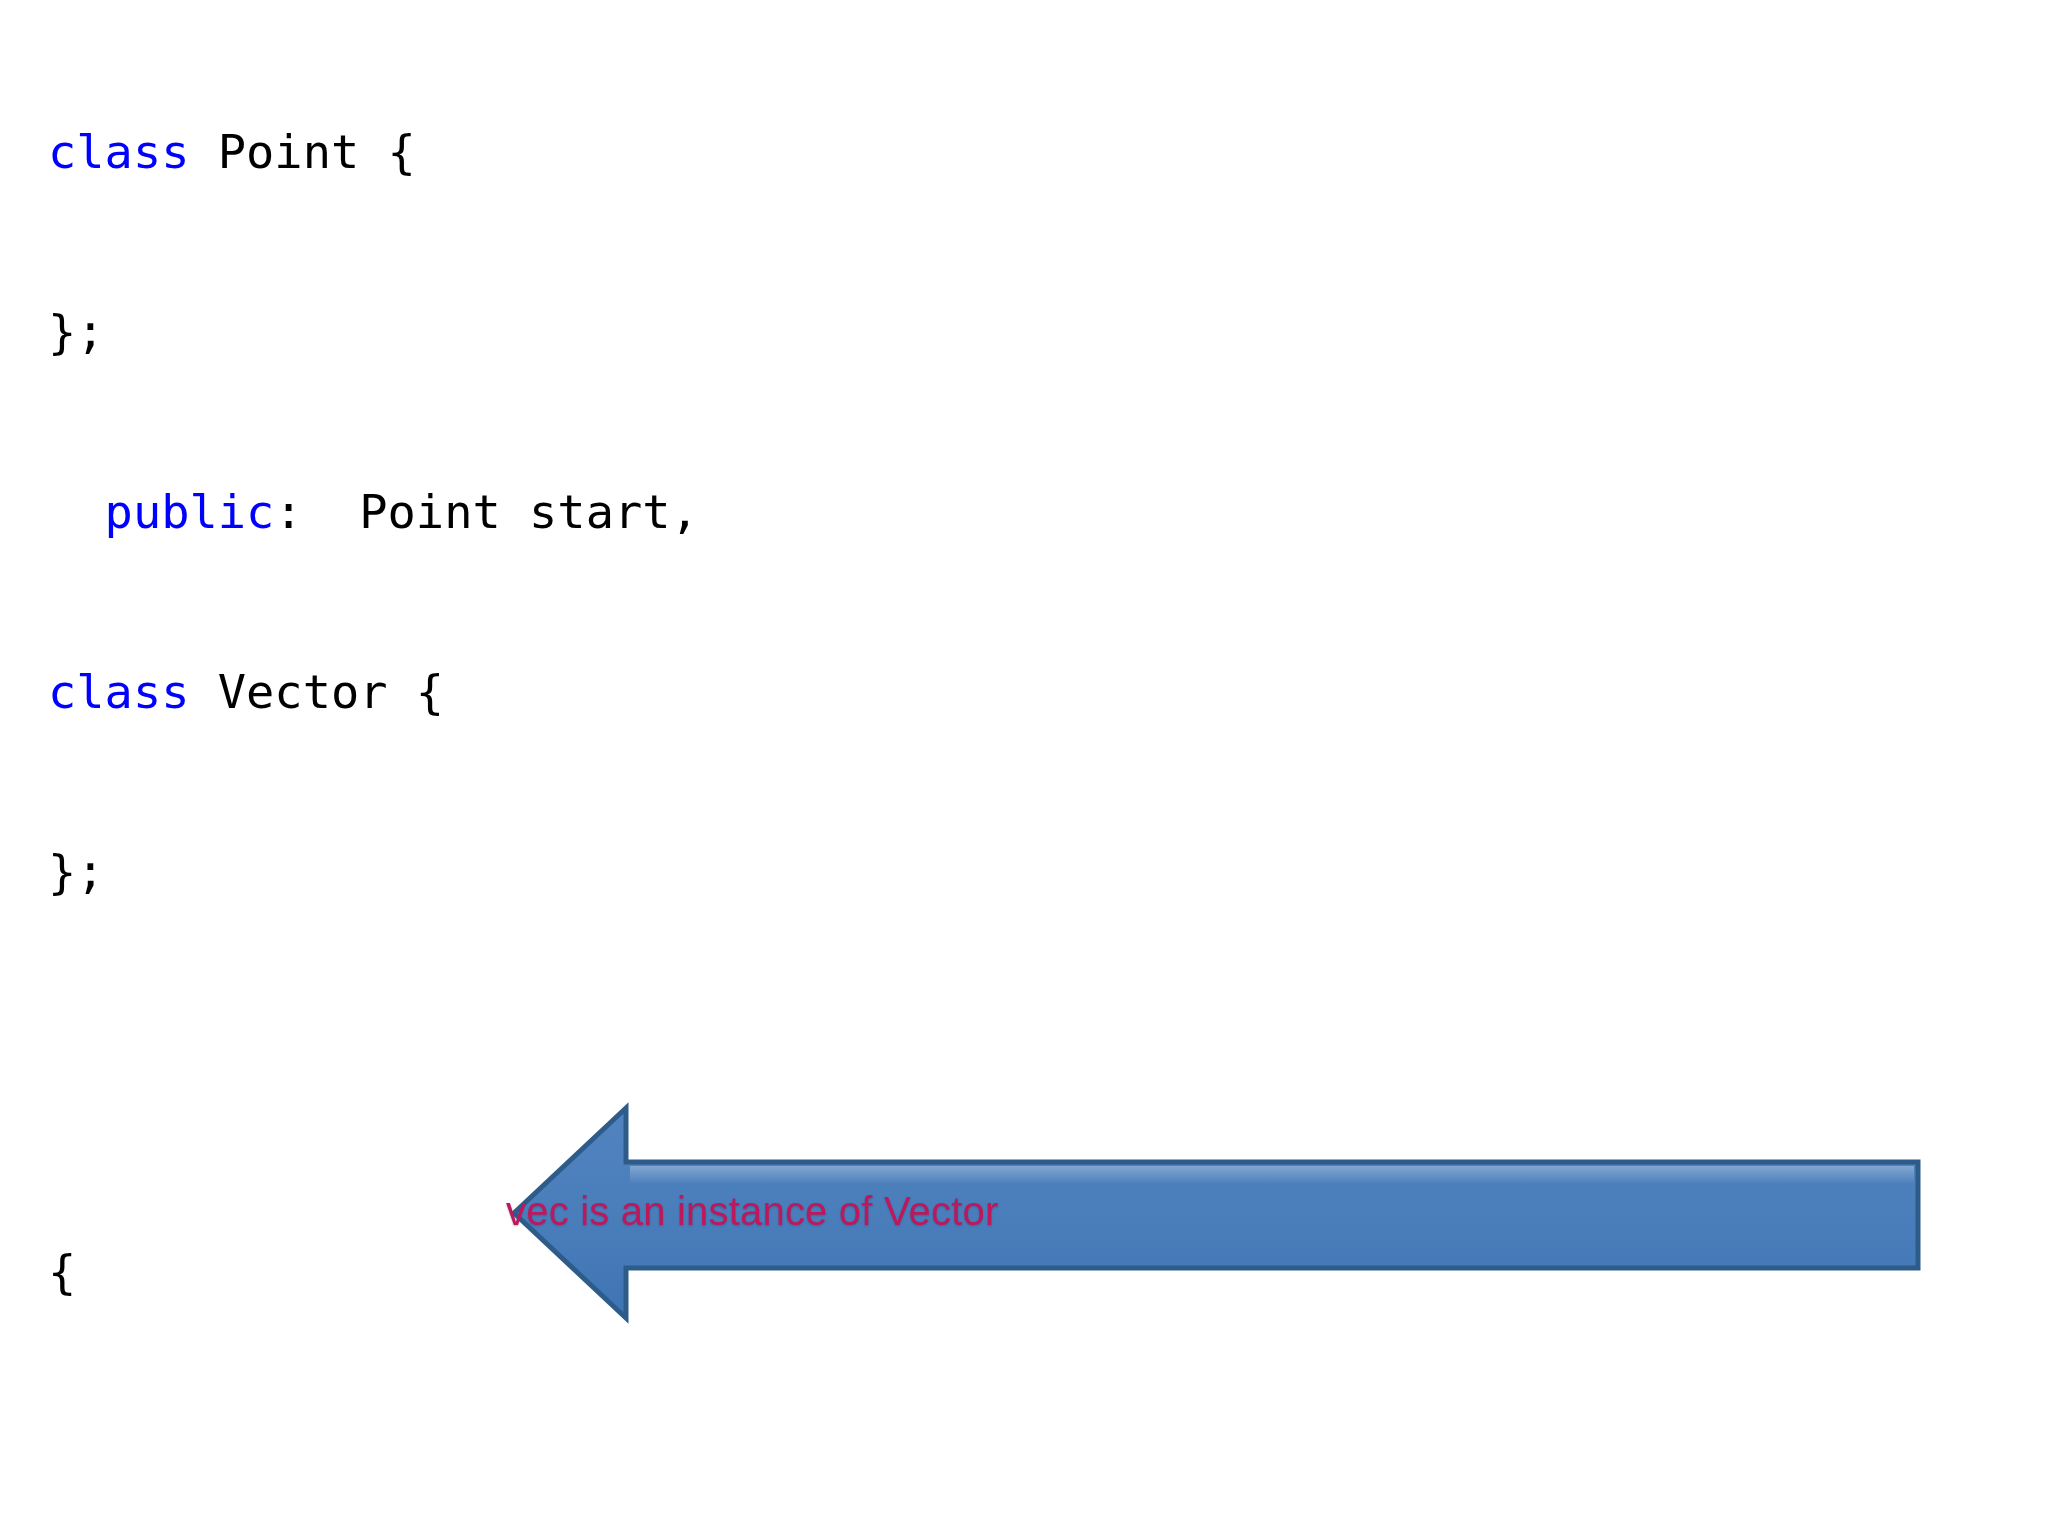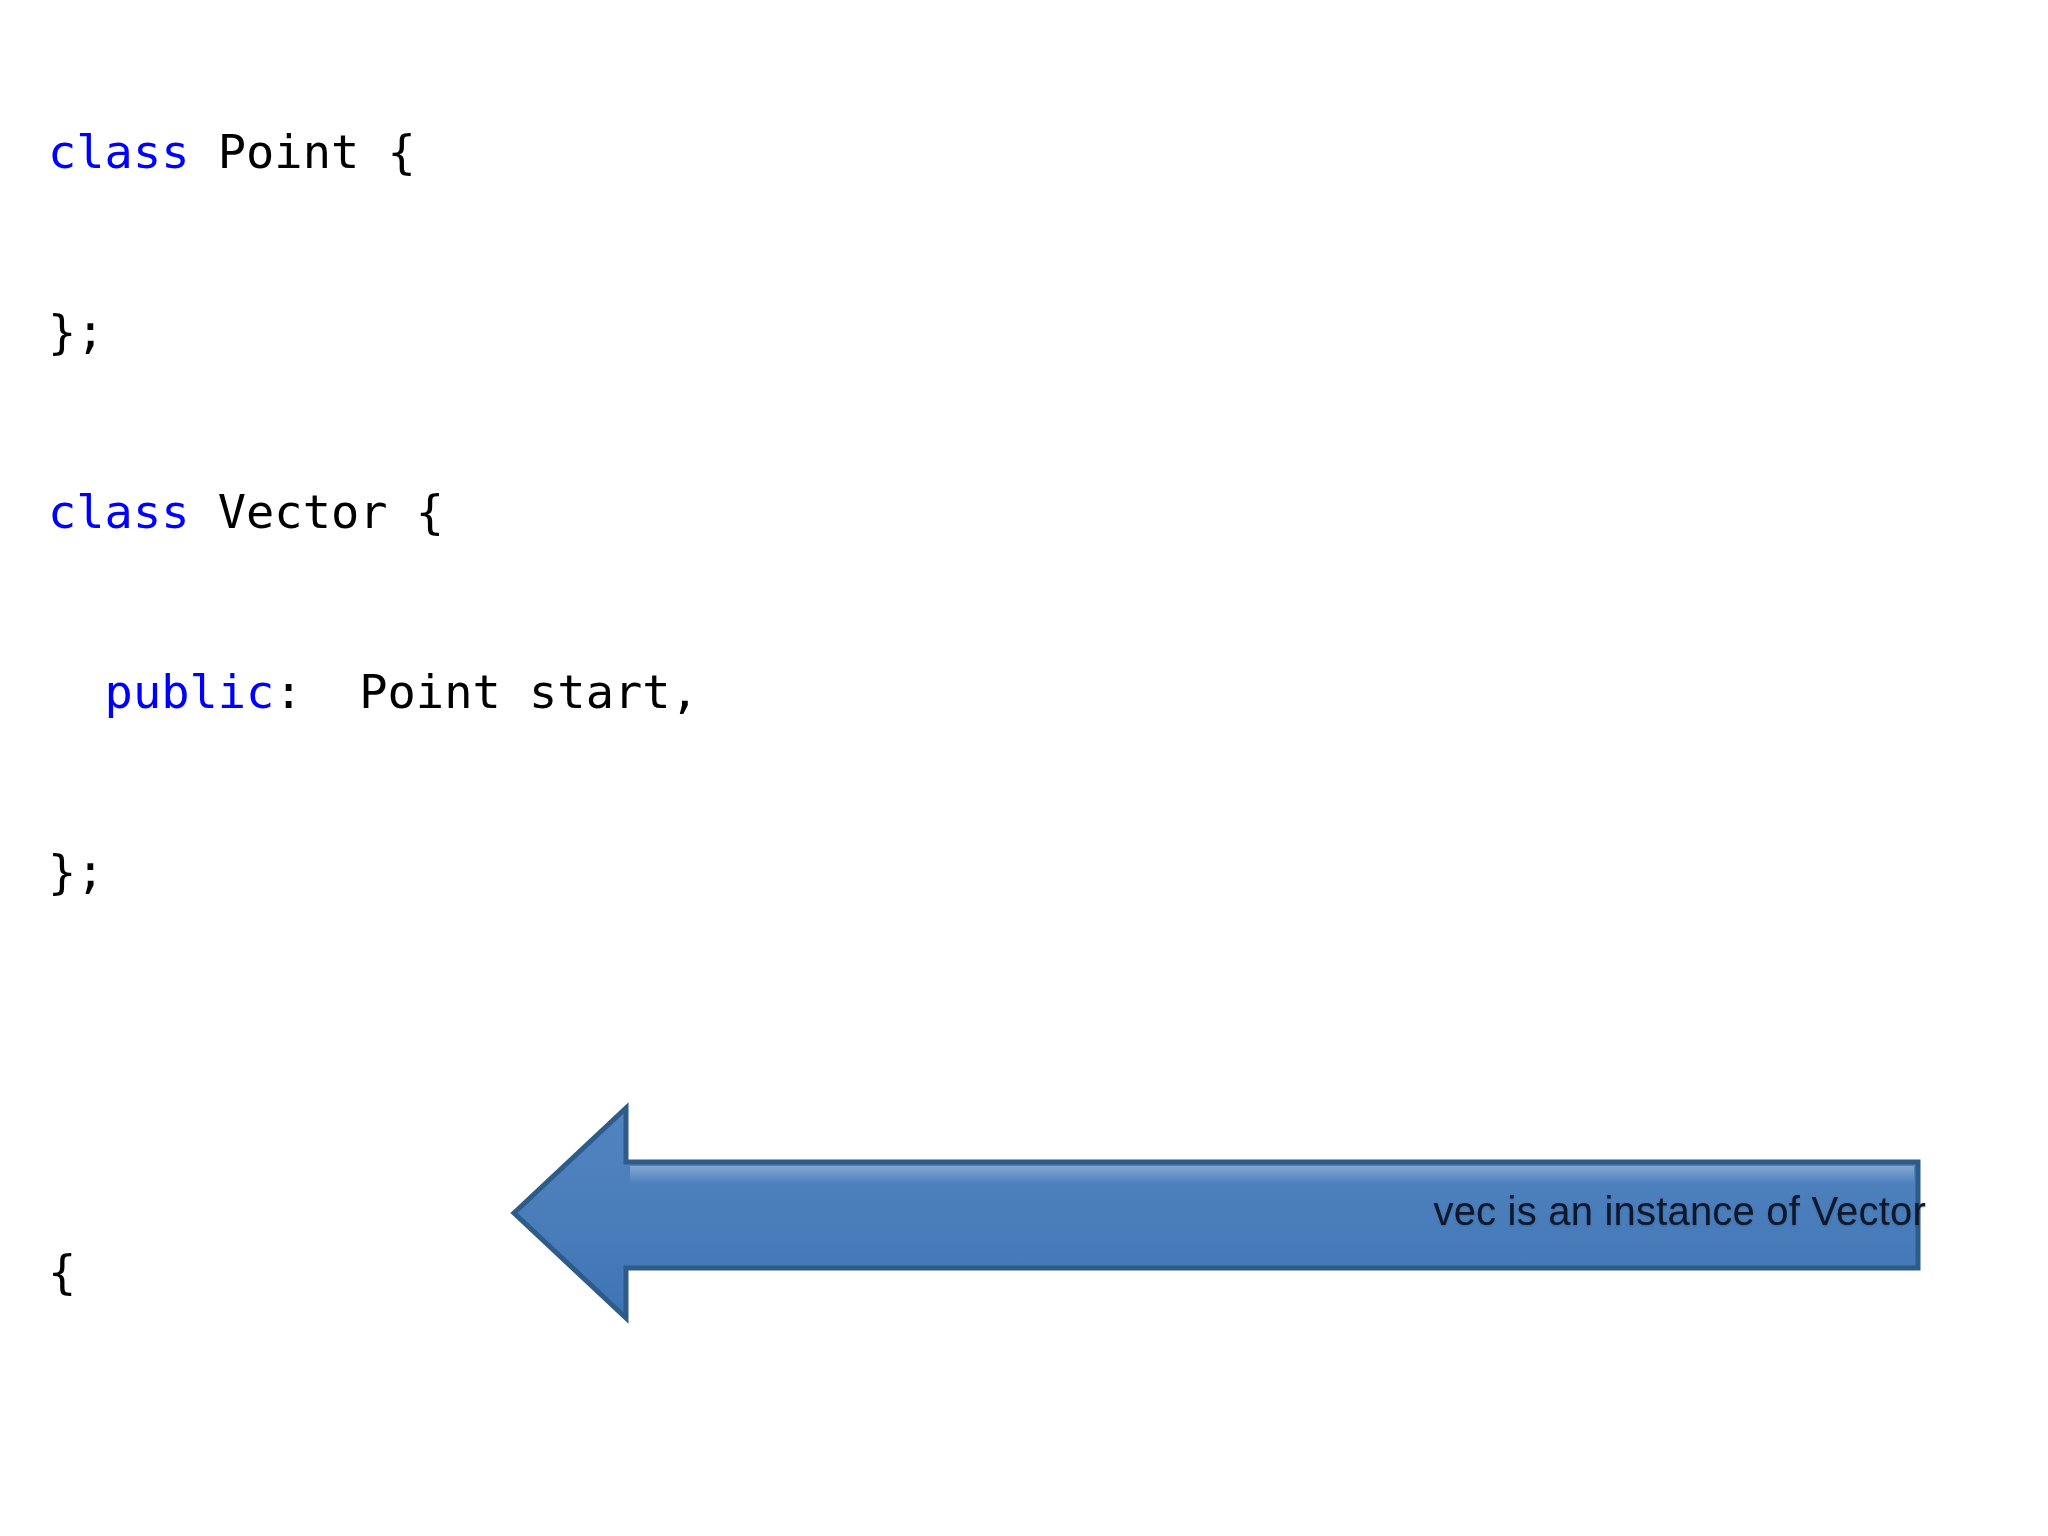--- a/index.html
+++ b/index.html
@@ -54,40 +54,40 @@
   #callout-arrow svg {
     display: block;
     width: 100%;
     height: 100%;
   }
   #callout-label {
     position: absolute;
     left: 470px;
     top: 1183px;
     width: 1420px;
-    text-align: right;
-    color: #0f172a;
+    text-align: left;
+    color: #be185d;
     font-family: "Liberation Sans", sans-serif;
     font-size: 40px;
     line-height: 56px;
     letter-spacing: 0.2px;
     pointer-events: none;
     text-shadow: 0 1px 2px rgba(30,60,100,0.35);
   }
 </style>
 </head>
 <body>
 
 <div id="slide">
 
   <div class="code-block" id="code-top">
     <span class="code-line"><span class="kw">class</span><span class="plain"> Point {</span></span>
     <span class="code-line"><span class="plain">};</span></span>
+    <span class="code-line"><span class="plain">  </span><span class="kw">public</span><span class="plain">:  Point start,</span></span>
     <span class="code-line"><span class="kw">class</span><span class="plain"> Vector {</span></span>
-    <span class="code-line"><span class="plain">  </span><span class="kw">public</span><span class="plain">:  Point start,</span></span>
     <span class="code-line"><span class="plain">};</span></span>
   </div>
 
   <div class="code-block" id="code-main">
     <span class="code-line"><span class="plain">{</span></span>
     
     
     
   </div>
 

